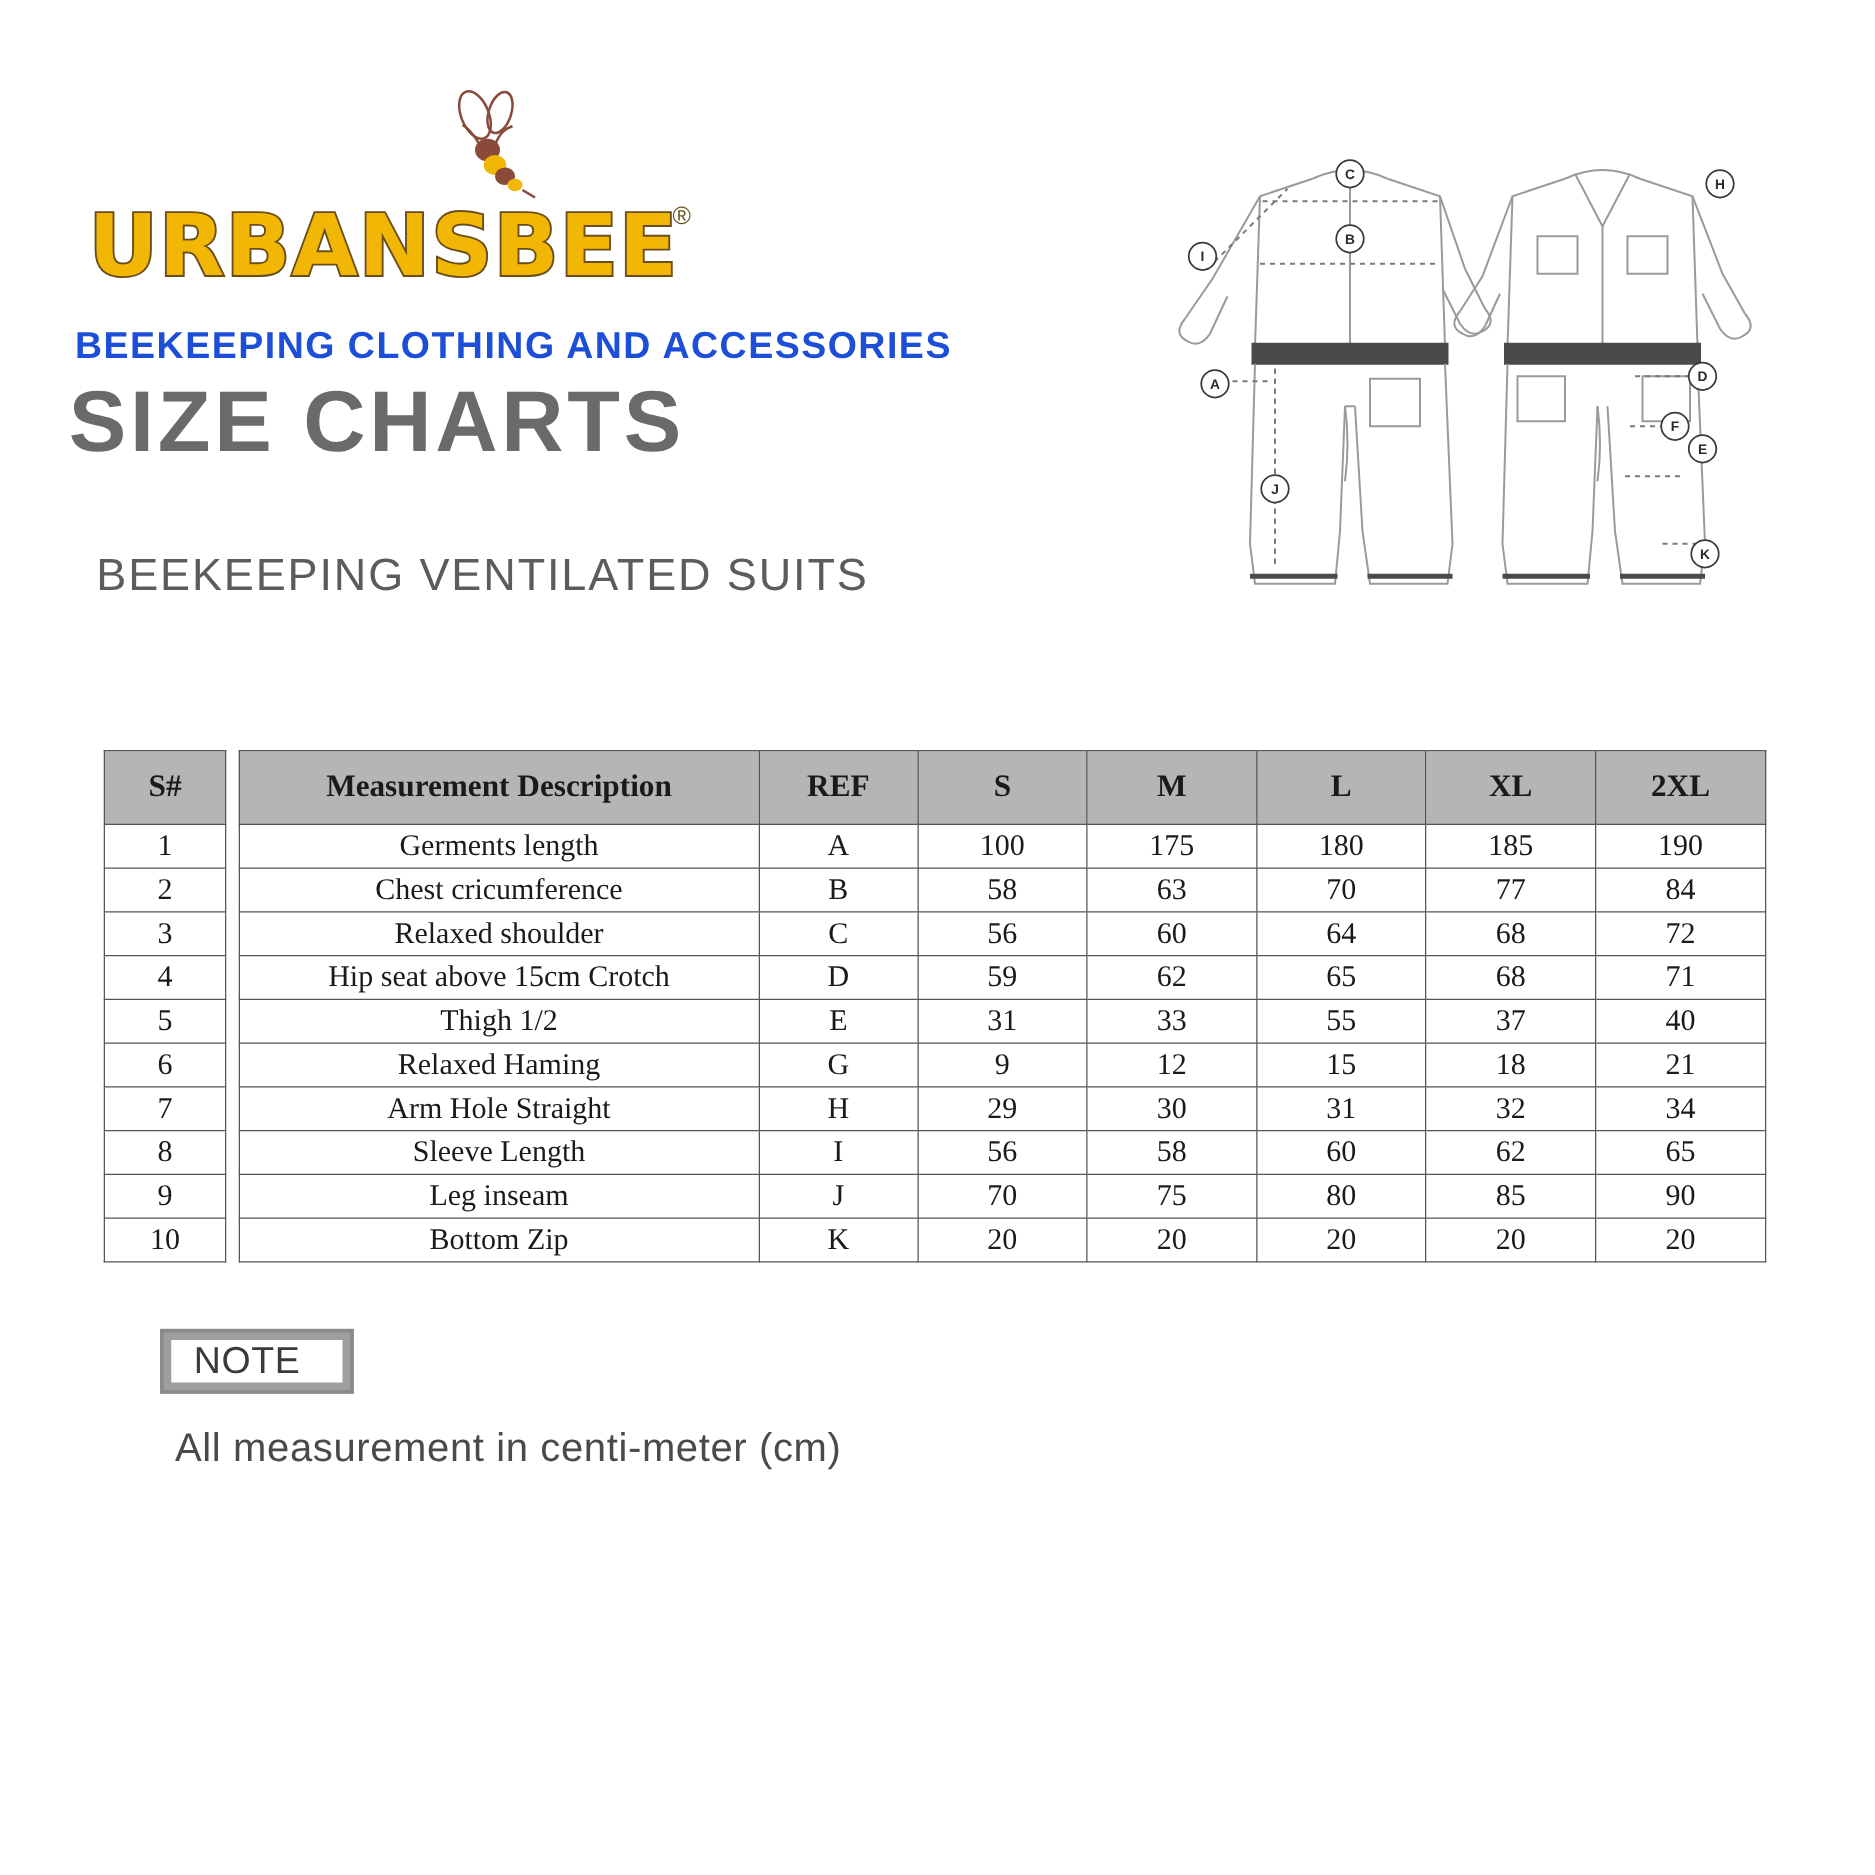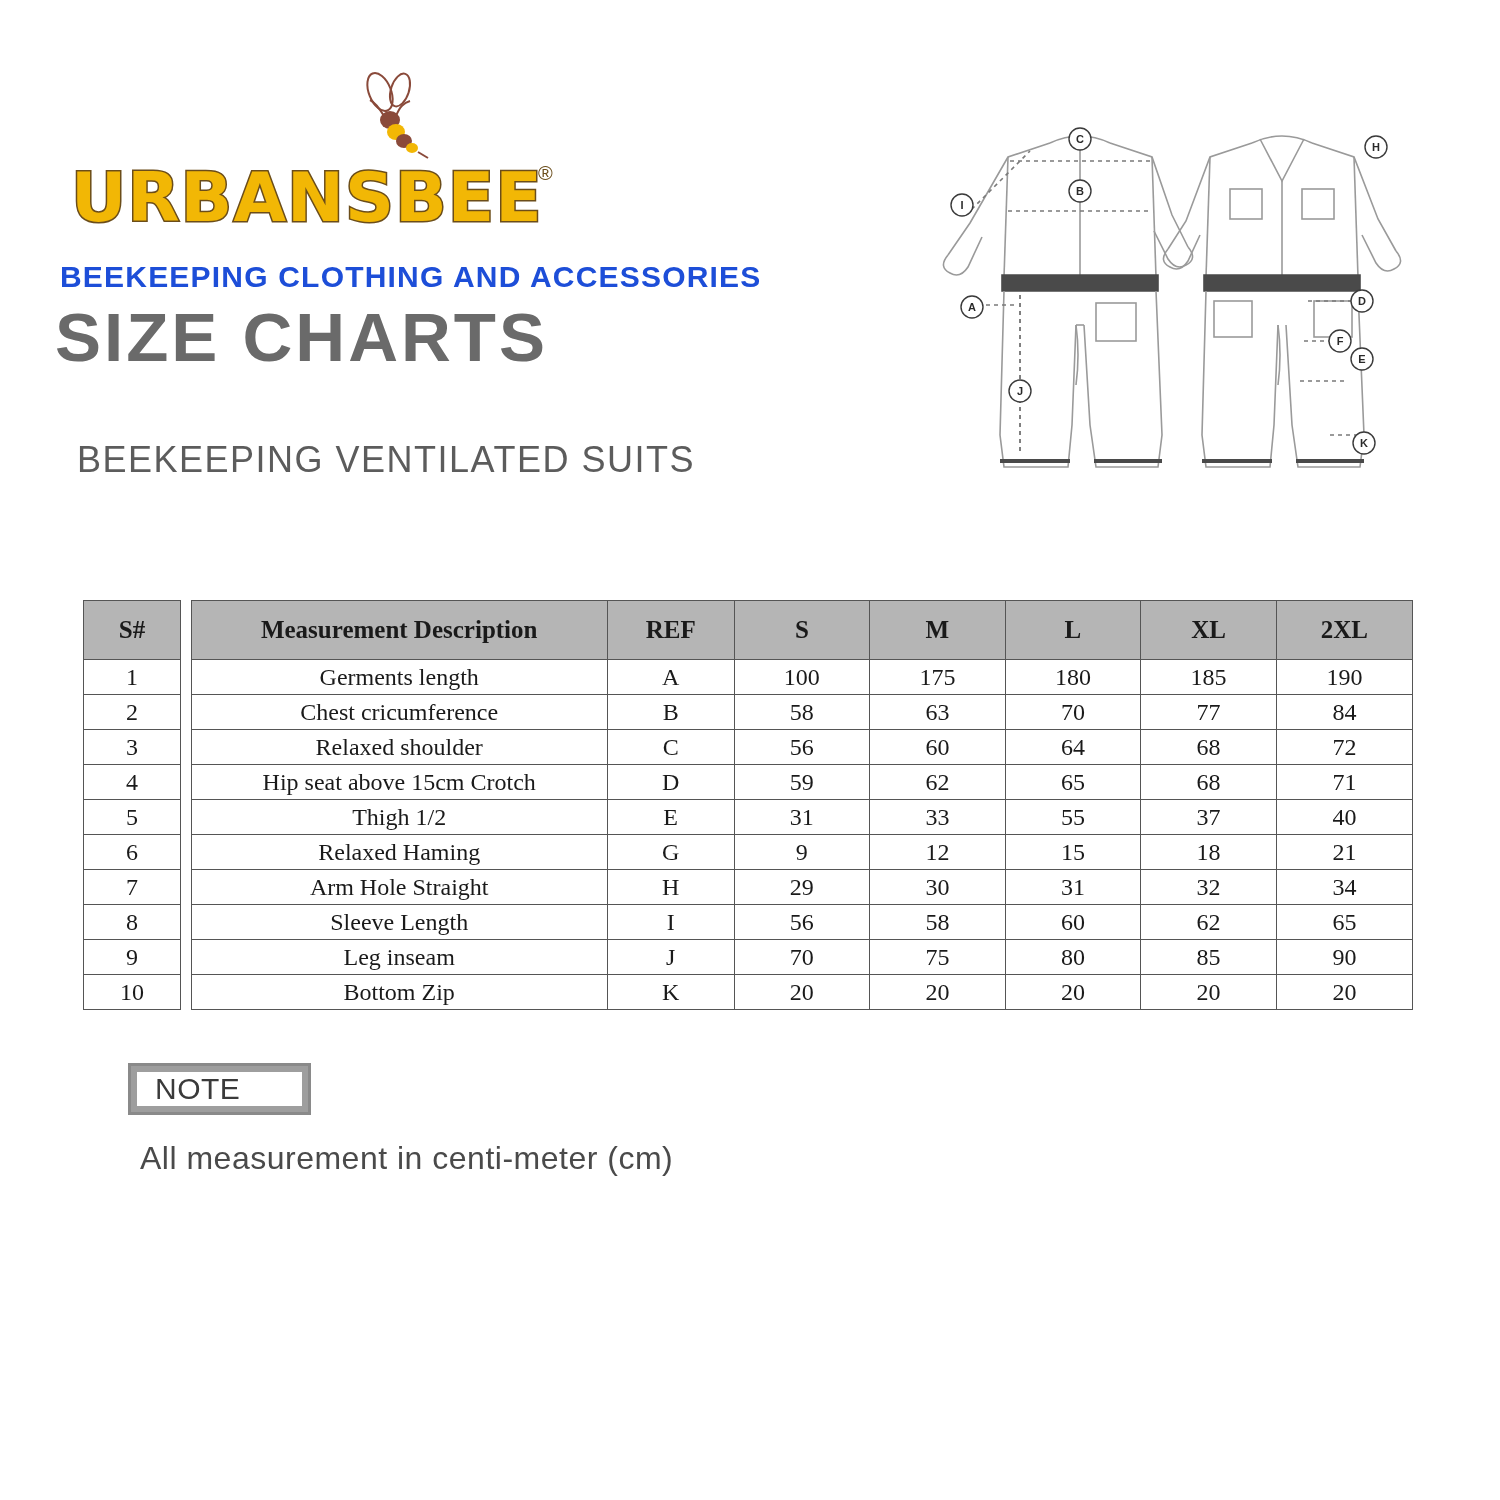--- a/index.html
+++ b/index.html
@@ -144,21 +144,21 @@
   td.col-sn { font-size: 23px; }
 
   
   .gap-col { width: 10px; border: none !important; background: #fff !important; }
 
   
   .note-badge {
     position: absolute;
     left: 128px;
     top: 1063px;
-    width: 183px;
+    width: 155px;
     height: 52px;
     background: #9e9e9e;
     box-shadow: 0 0 0 3px #8a8a8a inset;
     display: flex;
     align-items: center;
     padding-left: 10px;
     box-sizing: border-box;
   }
   .note-badge-inner {
     background: #ffffff;

